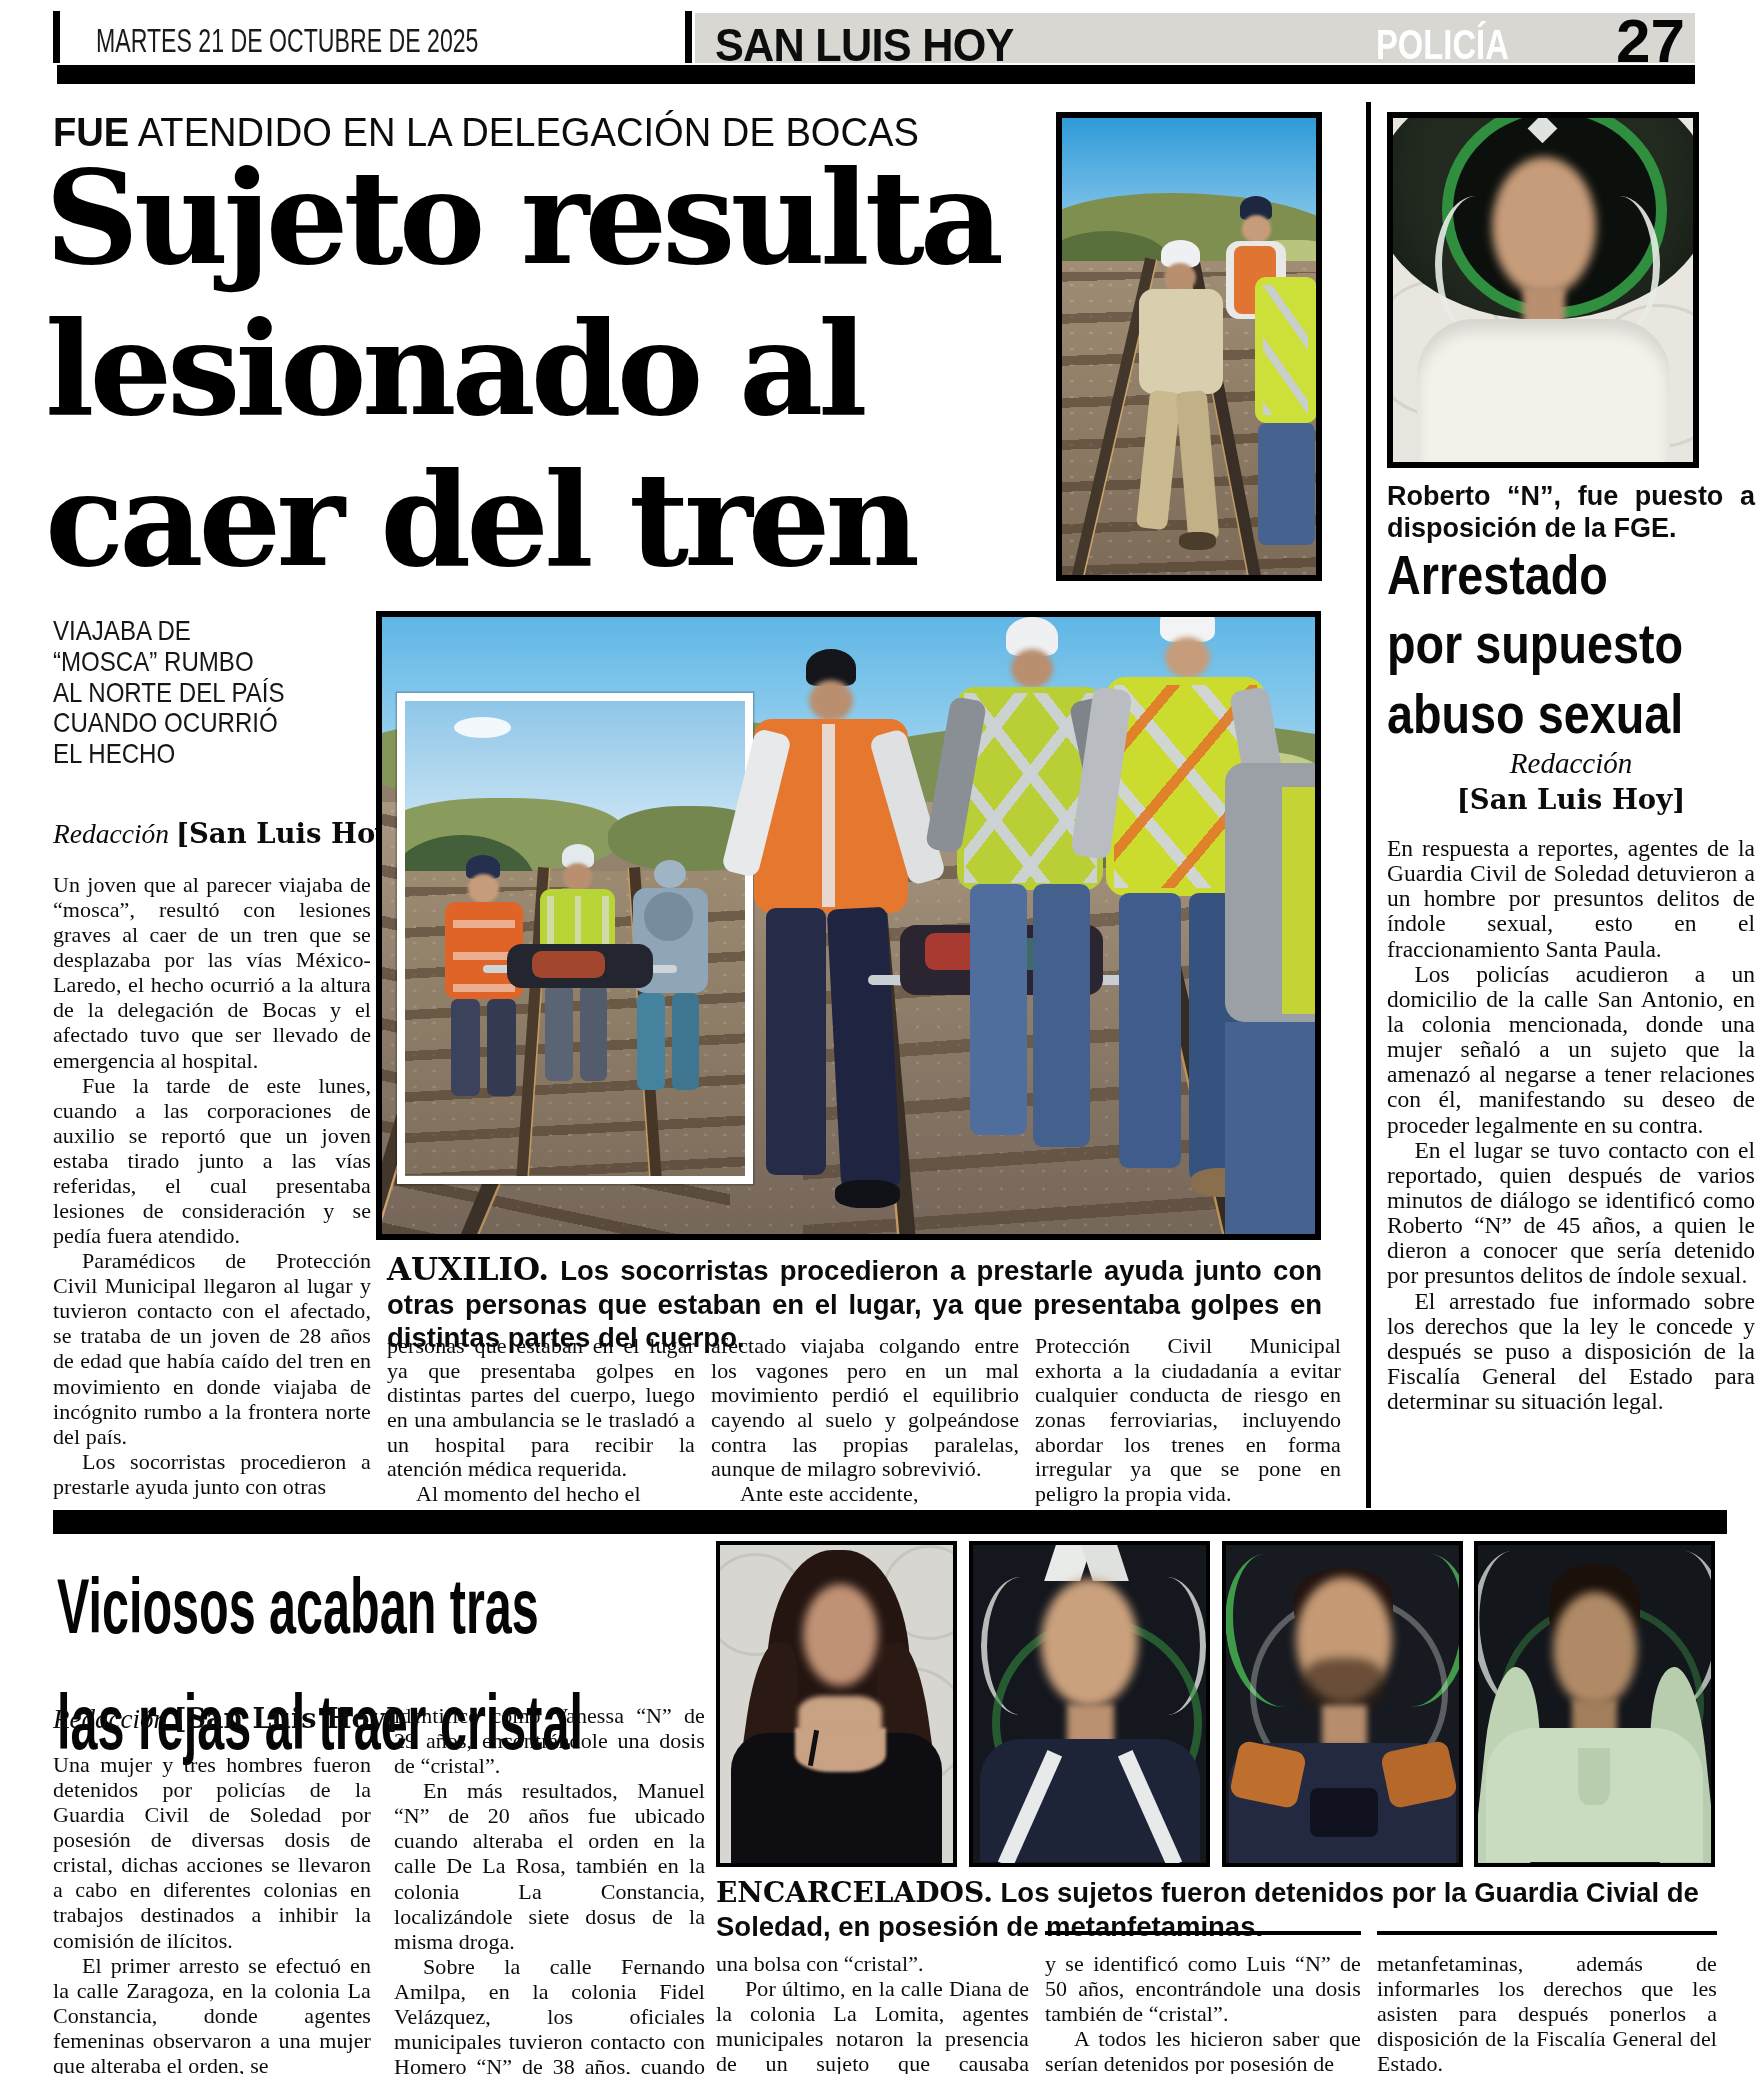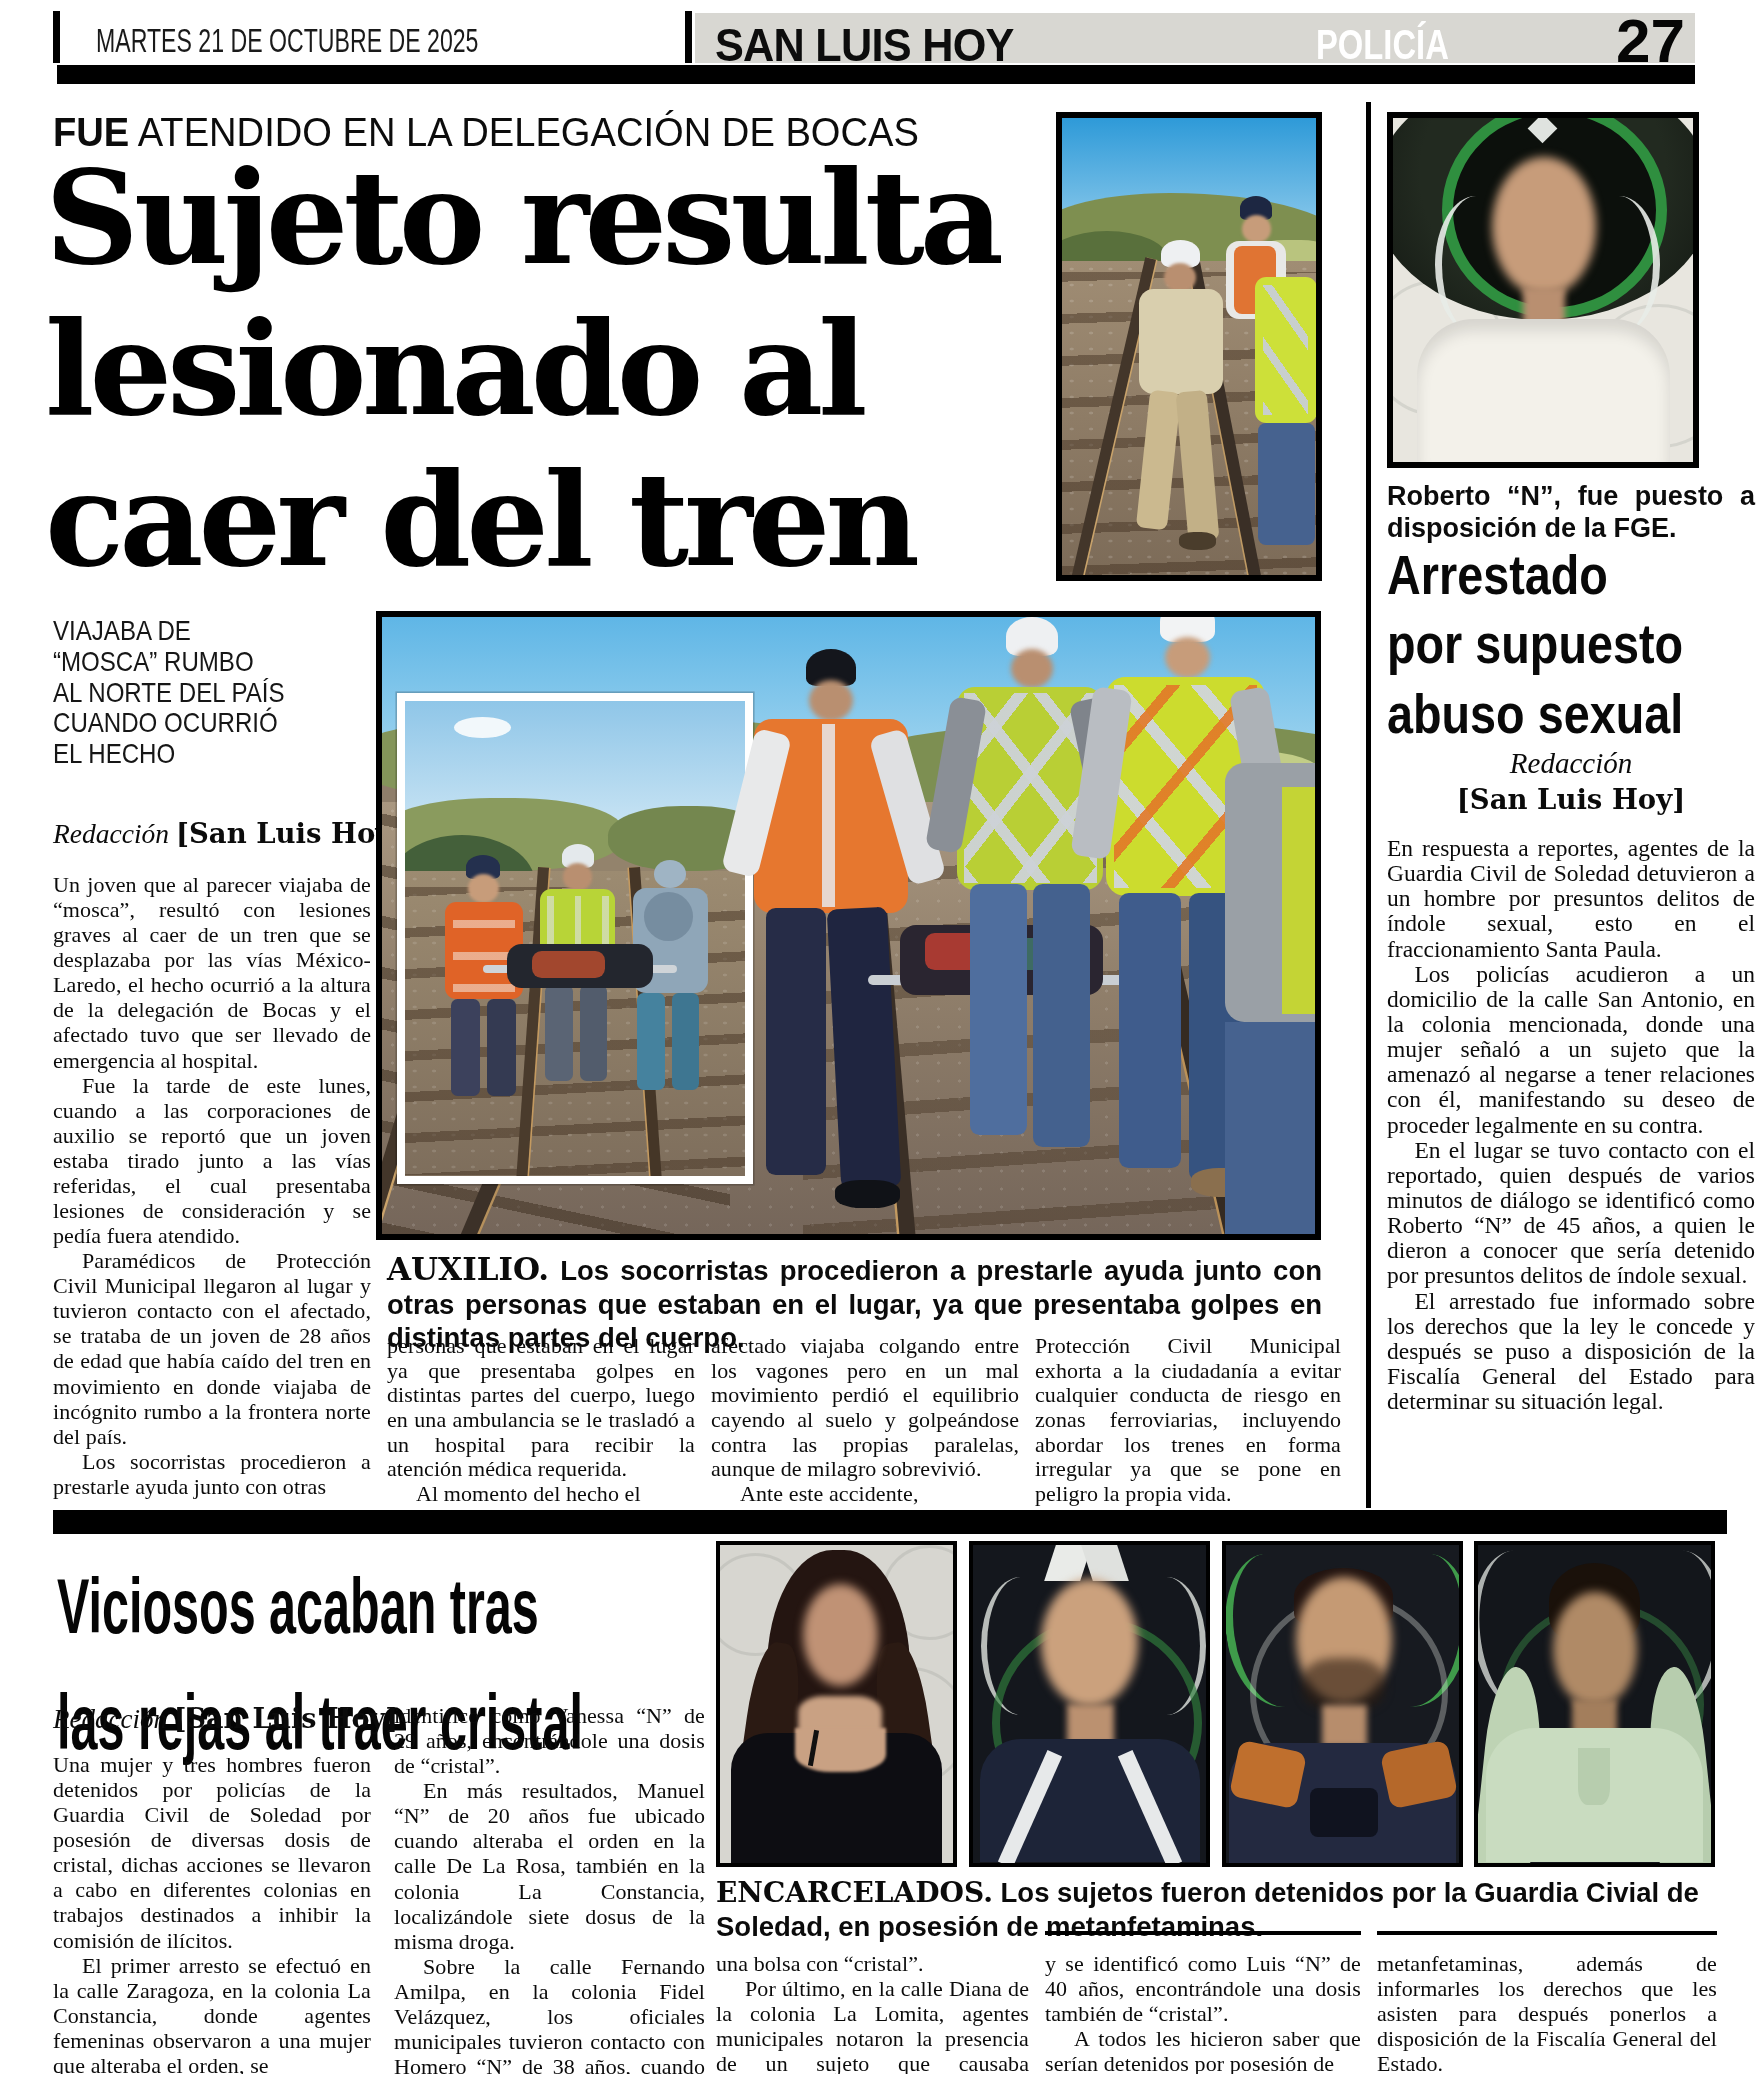--- a/index.html
+++ b/index.html
@@ -32,21 +32,21 @@
 
   <div class="abs rule" style="left:53px;top:11.3px;width:6.5px;height:52px;"></div>
   <div class="abs sans" style="left:73px;top:21px;width:608px;text-align:center;font-size:34px;color:#1a1a1a;">
     <span class="cx nowrap" style="transform:scaleX(0.68);">MARTES 21 DE OCTUBRE DE 2025</span>
   </div>
   <div class="abs rule" style="left:685px;top:11.3px;width:7.3px;height:52px;"></div>
   <div class="abs" style="left:695px;top:13px;width:1000px;height:50px;background:#d8d7d2;"></div>
   <div class="abs sans" style="left:715px;top:17px;font-size:47px;font-weight:900;letter-spacing:-0.8px;color:#0d0d0d;">
     <span class="cx nowrap" style="transform:scaleX(0.92);">SAN LUIS HOY</span>
   </div>
-  <div class="abs sans" style="left:1316px;top:21px;font-size:42px;font-weight:900;color:#ffffff;">
+  <div class="abs sans" style="left:1376px;top:21px;font-size:42px;font-weight:900;color:#ffffff;">
     <span class="cx nowrap" style="transform:scaleX(0.78);">POLICÍA</span>
   </div>
   <div class="abs sans" style="left:1588px;top:4.9px;width:97px;text-align:right;font-size:62px;font-weight:900;color:#060606;">27</div>
   <div class="abs rule" style="left:57px;top:65px;width:1638px;height:19.4px;"></div>
 
   <div class="abs sans nowrap" style="left:53px;top:109px;font-size:41px;color:#0c0c0c;">
     <span class="cx" style="transform:scaleX(0.93);">
       <b style="font-weight:800;">FUE</b><span> ATENDIDO EN LA DELEGACIÓN DE BOCAS</span>
     </span>
   </div>
@@ -344,21 +344,21 @@
   </div>
 
   <div class="abs rule" style="left:1045px;top:1931px;width:316px;height:4px;"></div>
   <div class="abs rule" style="left:1377px;top:1931px;width:340px;height:4px;"></div>
 
   <div class="abs bodycol serif" style="left:716px;top:1951px;width:313px;">
     <p class="first">una bolsa con “cristal”.</p>
     <p>Por último, en la calle Diana de la colonia La Lomita, agentes municipales notaron la presencia de un sujeto que causaba disturbios</p>
   </div>
   <div class="abs bodycol serif" style="left:1045px;top:1951px;width:316px;">
-    <p class="first">y se identificó como Luis “N” de 40 años, encontrándole una dosis también de “cristal”.</p>
+    <p class="first">y se identificó como Luis “N” de 50 años, encontrándole una dosis también de “cristal”.</p>
     <p>A todos les hicieron saber que serían detenidos por posesión de</p>
   </div>
   <div class="abs bodycol serif" style="left:1377px;top:1951px;width:340px;">
     <p class="first">metanfetaminas, además de informarles los derechos que les asisten para después ponerlos a disposición de la Fiscalía General del Estado.</p>
   </div>
 
 </div>
 
 
 </body></html>

